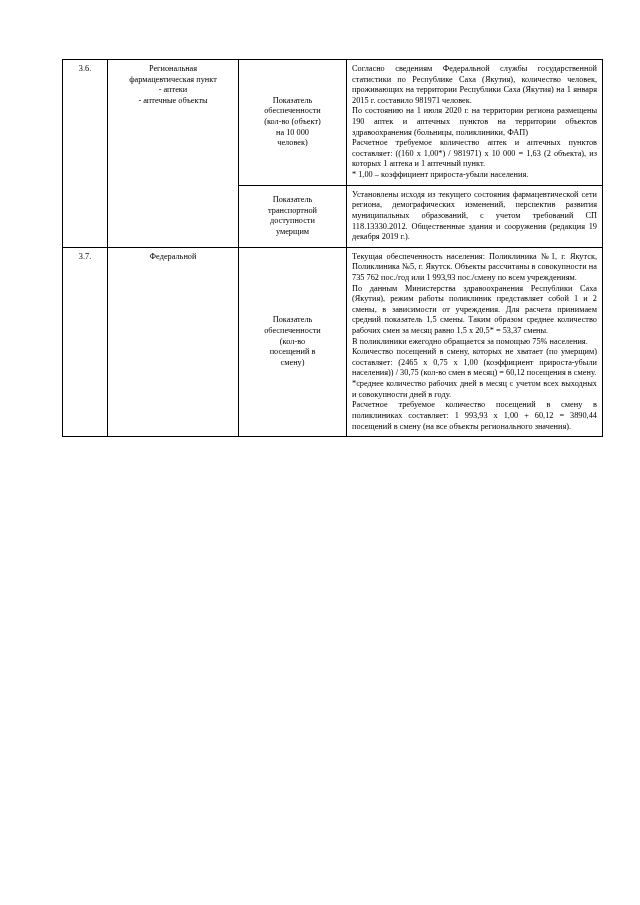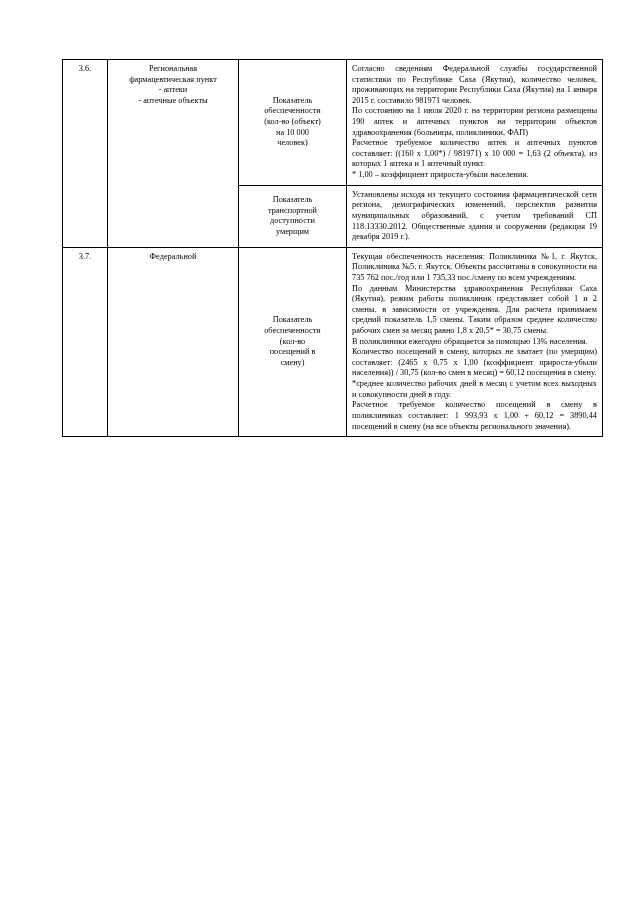--- a/index.html
+++ b/index.html
@@ -124,23 +124,23 @@
           <div class="p nm">Федеральной</div>
         </td>
         <td class="col-ind mid">
           <div class="p nm">Показатель</div>
           <div class="p nm">обеспеченности</div>
           <div class="p nm">(кол-во</div>
           <div class="p nm">посещений в</div>
           <div class="p nm">смену)</div>
         </td>
         <td class="col-desc">
-          <div class="p">Текущая обеспеченность населения: Поликлиника №1, г. Якутск, Поликлиника №5, г. Якутск. Объекты рассчитаны в совокупности на 735 762 пос./год или 1 735,33 пос./смену по всем учреждениям.</div>
-          <div class="p">По данным Министерства здравоохранения Республики Саха (Якутия), режим работы поликлиник представляет собой 1 и 2 смены, в зависимости от учреждения. Для расчета принимаем средний показатель 1,5 смены. Таким образом среднее количество рабочих смен за месяц равно 1,8 х 20,5* = 30,75 смены.</div>
-          <div class="p">В поликлиники ежегодно обращается за помощью 13% населения.</div>
+          <div class="p">Текущая обеспеченность населения: Поликлиника №1, г. Якутск, Поликлиника №5, г. Якутск. Объекты рассчитаны в совокупности на 735 762 пос./год или 1 993,93 пос./смену по всем учреждениям.</div>
+          <div class="p">По данным Министерства здравоохранения Республики Саха (Якутия), режим работы поликлиник представляет собой 1 и 2 смены, в зависимости от учреждения. Для расчета принимаем средний показатель 1,5 смены. Таким образом среднее количество рабочих смен за месяц равно 1,5 х 20,5* = 53,37 смены.</div>
+          <div class="p">В поликлиники ежегодно обращается за помощью 75% населения.</div>
           <div class="p">Количество посещений в смену, которых не хватает (по умерщим) составляет: (2465 х 0,75 х 1,00 (коэффициент прироста-убыли населения)) / 30,75 (кол-во смен в месяц) = 60,12 посещения в смену.</div>
           <div class="p">*среднее количество рабочих дней в месяц с учетом всех выходных и совокупности дней в году.</div>
           <div class="p">Расчетное требуемое количество посещений в смену в поликлиниках составляет: 1 993,93 х 1,00 + 60,12 = 3890,44 посещений в смену (на все объекты регионального значения).</div>
         </td>
       </tr>
 
     </tbody>
   </table>
 </div>
 

